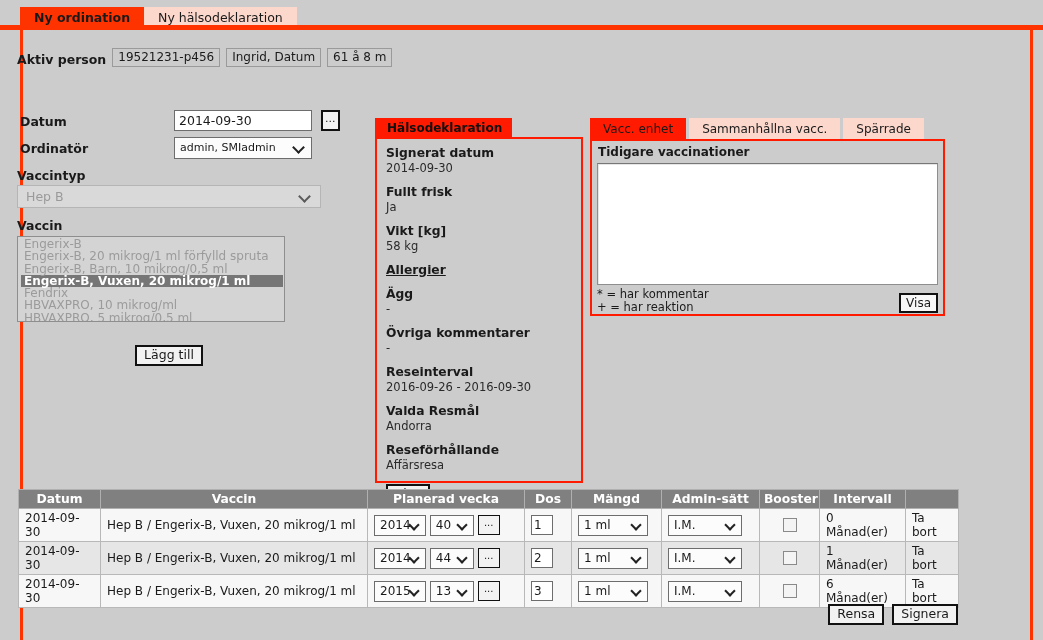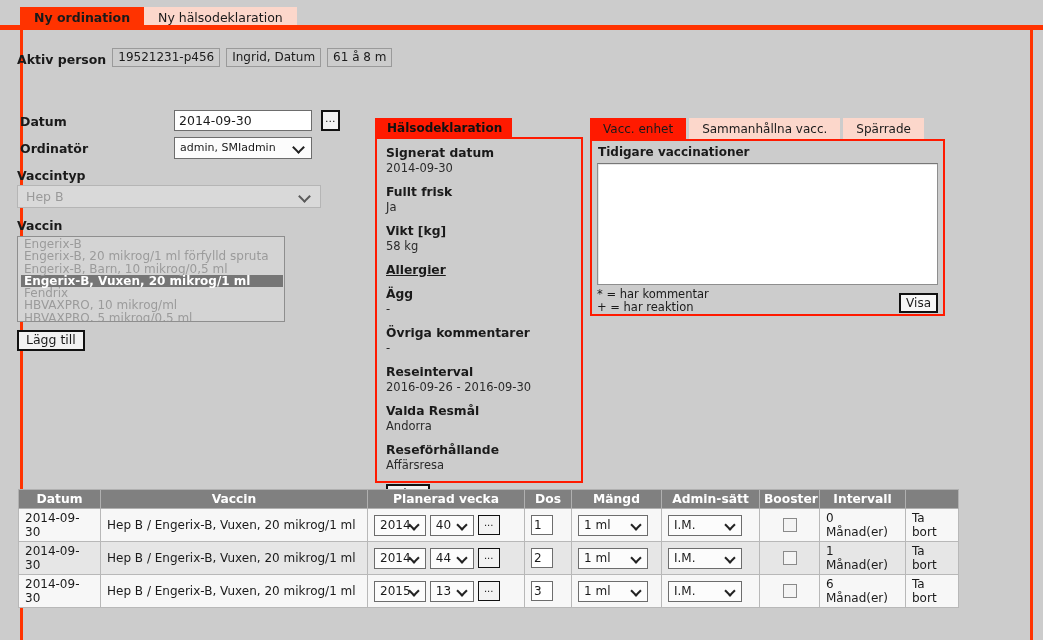--- a/index.html
+++ b/index.html
@@ -288,21 +288,21 @@
           <div class="li">Engerix-B</div>
           <div class="li">Engerix-B, 20 mikrog/1 ml förfylld spruta</div>
           <div class="li">Engerix-B, Barn, 10 mikrog/0,5 ml</div>
           <div class="li sel">Engerix-B, Vuxen, 20 mikrog/1 ml</div>
           <div class="li">Fendrix</div>
           <div class="li">HBVAXPRO, 10 mikrog/ml</div>
           <div class="li">HBVAXPRO, 5 mikrog/0,5 ml</div>
         </div>
     </div>
 
-    <div style="text-align:left; width:304px; margin-top:8px;">
+    <div style="text-align:center; width:304px; margin-top:23px;">
       <span class="pushbtn">Lägg till</span>
     </div>
   </div>
 
   <div class="halso">
     <div class="htab">Hälsodeklaration</div>
     <div class="hbody">
       <div id="halso-fields">
           <div class="hk">Signerat datum</div>
           <div class="hv">2014-09-30</div>
@@ -404,14 +404,18 @@
             <td><div class="msel w-mangd"><span>1 ml</span><span class="cv"></span></div></td>
             <td><div class="msel w-adm"><span>I.M.</span><span class="cv"></span></div></td>
             <td class="cell-c"><span class="chk"></span></td>
             <td>6 Månad(er)</td>
             <td>Ta bort</td>
           </tr>
         </tbody>
     </table>
   </div>
 
+  <div class="footbtns">
+    <span class="pushbtn">Rensa</span>
+    <span class="pushbtn">Signera</span>
+  </div>
 
 </div>
 
 </body></html>

